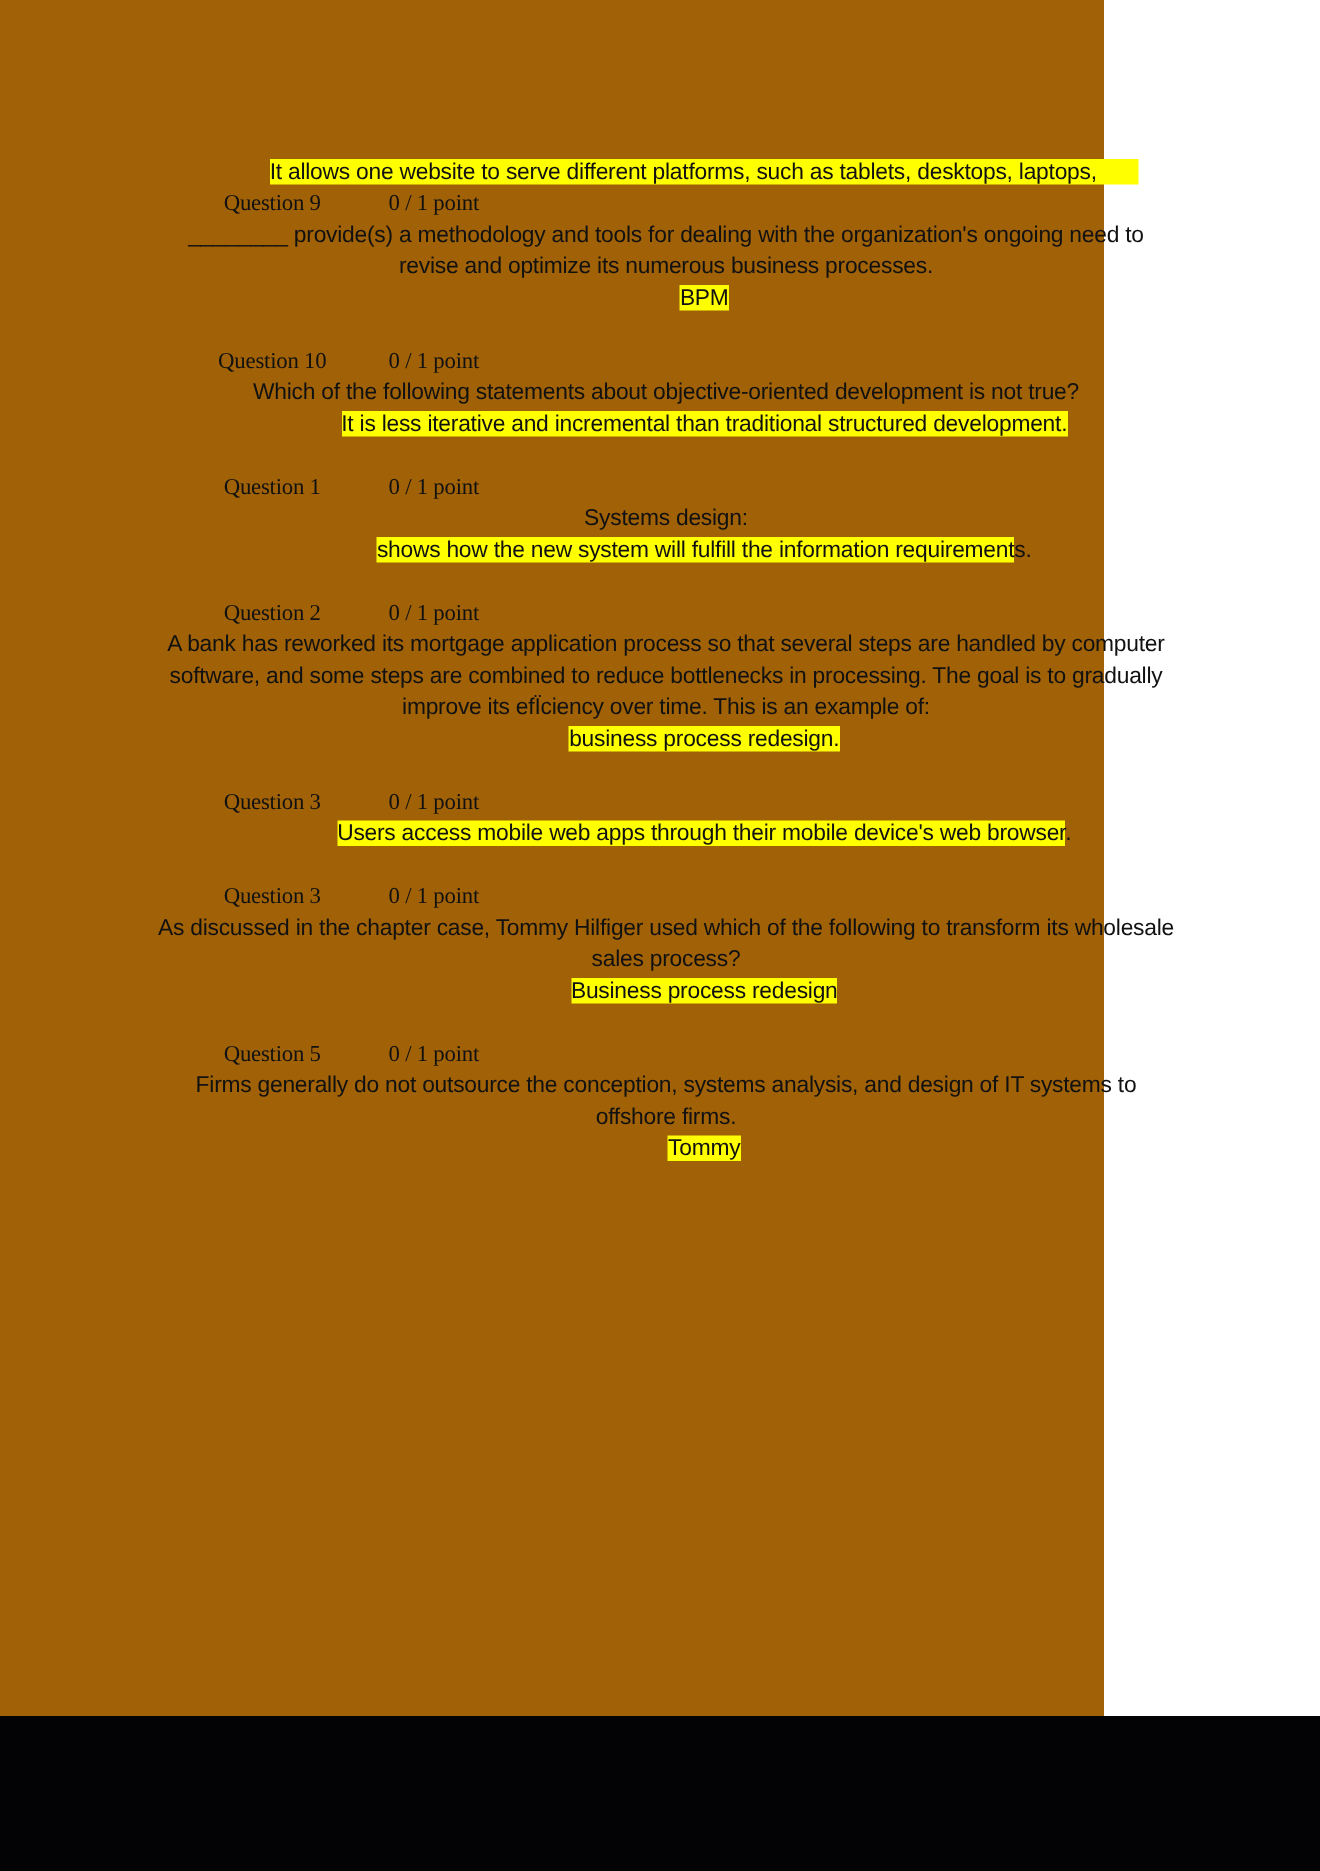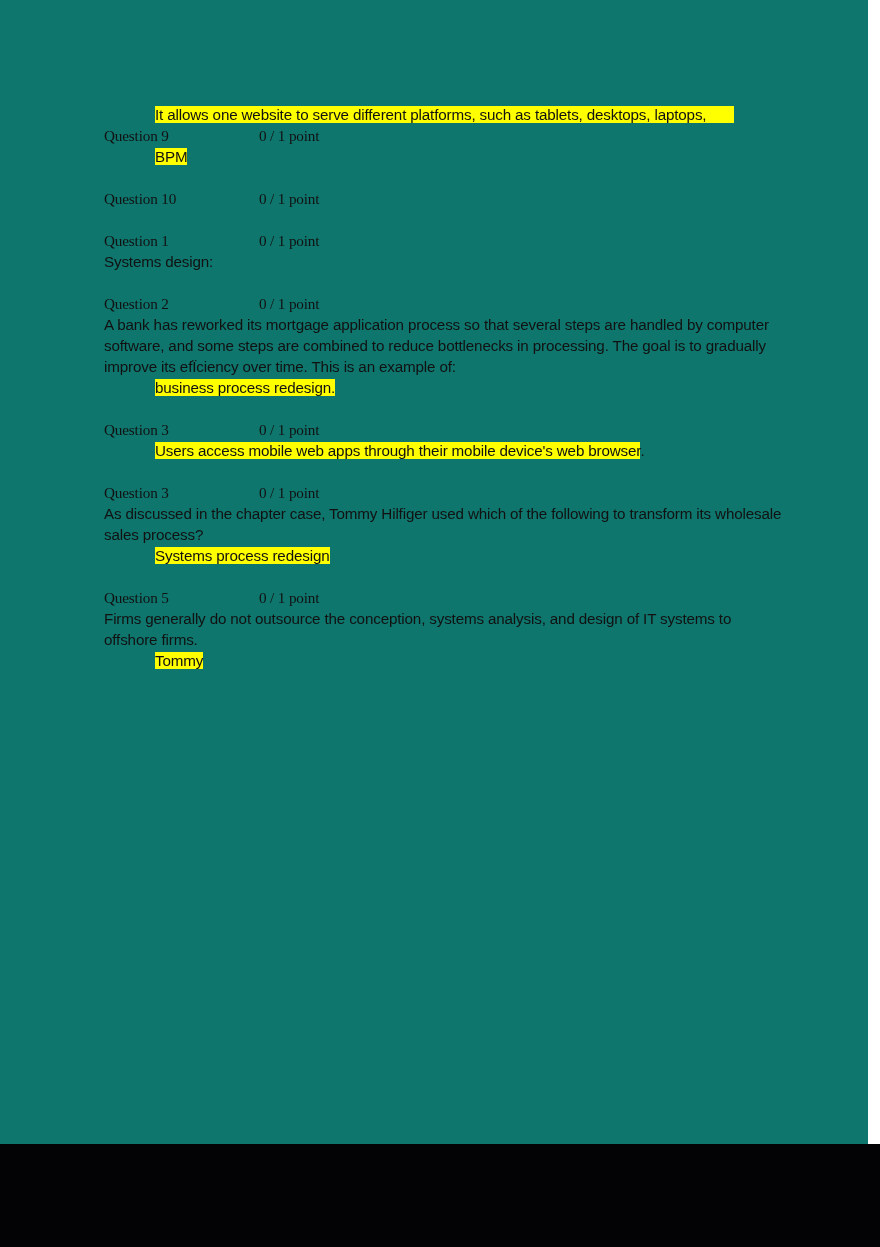--- a/index.html
+++ b/index.html
@@ -10,23 +10,24 @@
       overflow: hidden;
     }
     body {
       position: relative;
       font-family: "Liberation Sans", "DejaVu Sans", sans-serif;
       color: #111111;
     }
     .page {
       position: absolute;
       left: 0; top: 0;
-      width: 868px;
+      width: 736px;
       height: 1144px;
-      background: #0f766e;
+      background: #a16207;
+      text-align: center;
     }
     .content {
       position: absolute;
       left: 104px;
       top: 104px;
       width: 680px;
       font-size: 15.2px;
       line-height: 21px;
       letter-spacing: -0.15px;
     }
@@ -65,40 +66,48 @@
       <div>
         <span class="hl" style="padding-right:28px;">It allows one website to serve different platforms, such as tablets, desktops, laptops,</span>
       </div>
     </div>
 
     <div class="q-block">
       <div class="q-header">
         <span class="q-label">Question 9</span>
         <span>0 / 1 point</span>
       </div>
+      <div>________ provide(s) a methodology and tools for dealing with the organization's ongoing need to revise and optimize its numerous business processes.</div>
       <div class="answer">
         <span class="hl">BPM</span><span></span>
       </div>
     </div>
     <div class="gap"></div>
 
     <div class="q-block">
       <div class="q-header">
         <span class="q-label">Question 10</span>
         <span>0 / 1 point</span>
       </div>
+      <div>Which of the following statements about objective-oriented development is not true?</div>
+      <div class="answer">
+        <span class="hl">It is less iterative and incremental than traditional structured development.</span><span></span>
+      </div>
     </div>
     <div class="gap"></div>
 
     <div class="q-block">
       <div class="q-header">
         <span class="q-label">Question 1</span>
         <span>0 / 1 point</span>
       </div>
       <div>Systems design:</div>
+      <div class="answer">
+        <span class="hl">shows how the new system will fulfill the information requirement</span><span>s.</span>
+      </div>
     </div>
     <div class="gap"></div>
 
     <div class="q-block">
       <div class="q-header">
         <span class="q-label">Question 2</span>
         <span>0 / 1 point</span>
       </div>
       <div>A bank has reworked its mortgage application process so that several steps are handled by computer software, and some steps are combined to reduce bottlenecks in processing. The goal is to gradually improve its efÏciency over time. This is an example of:</div>
       <div class="answer">
@@ -118,21 +127,21 @@
     </div>
     <div class="gap"></div>
 
     <div class="q-block">
       <div class="q-header">
         <span class="q-label">Question 3</span>
         <span>0 / 1 point</span>
       </div>
       <div>As discussed in the chapter case, Tommy Hilfiger used which of the following to transform its wholesale sales process?</div>
       <div class="answer">
-        <span class="hl">Systems process redesign</span><span></span>
+        <span class="hl">Business process redesign</span><span></span>
       </div>
     </div>
     <div class="gap"></div>
 
     <div class="q-block">
       <div class="q-header">
         <span class="q-label">Question 5</span>
         <span>0 / 1 point</span>
       </div>
       <div>Firms generally do not outsource the conception, systems analysis, and design of IT systems to offshore firms.</div>

